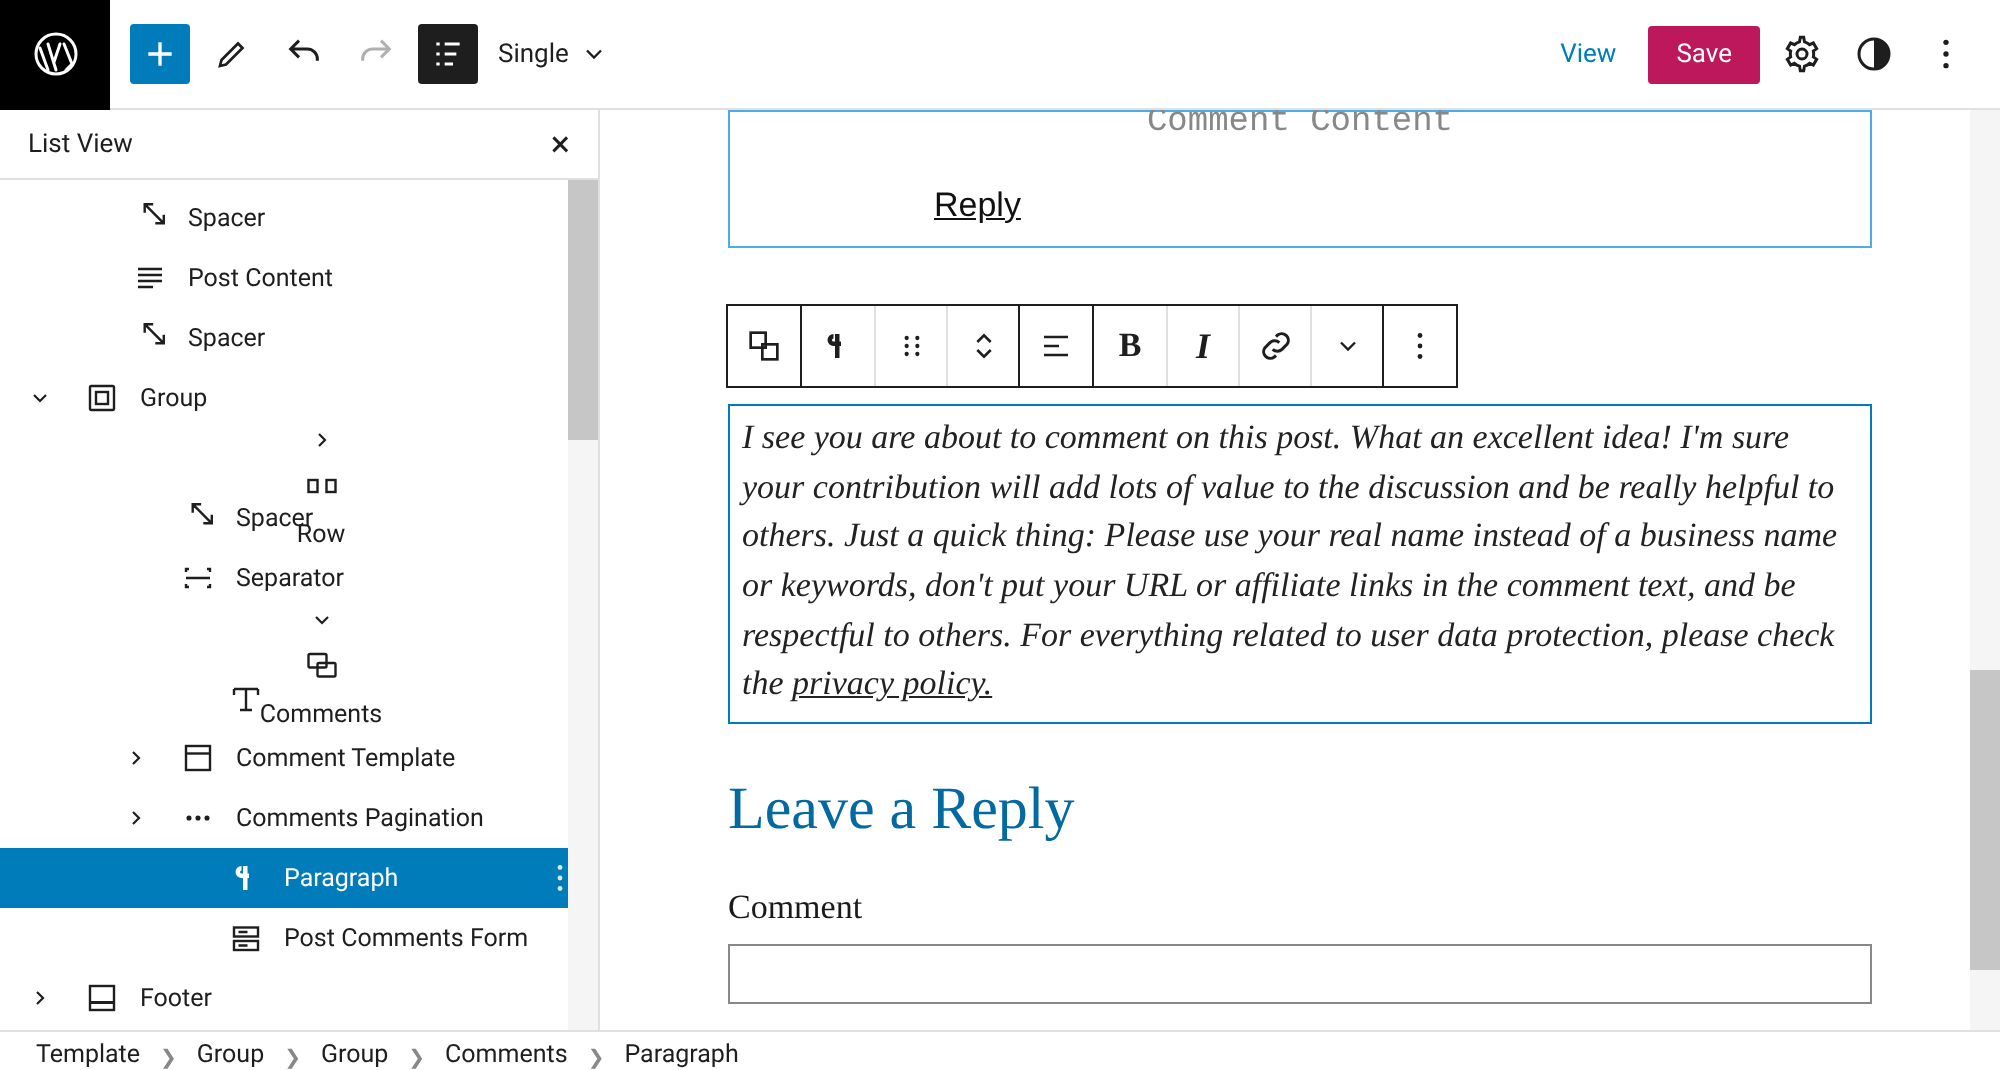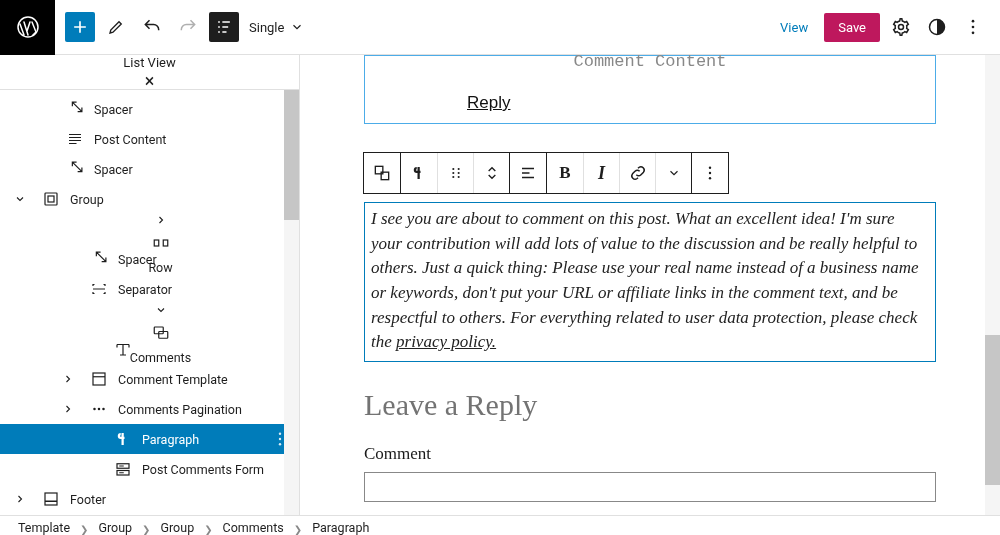--- a/index.html
+++ b/index.html
@@ -15,21 +15,21 @@
   .tb-center { flex: 1; display: flex; align-items: center; justify-content: flex-start; gap: 6px; color: #1e1e1e; }
   .tb-right { display: flex; align-items: center; gap: 6px; padding: 0 12px; }
   .link-view { color: #007cba; cursor: pointer; padding: 6px 10px; }
   .btn-save { background: #be185d; color: #fff; padding: 7px 14px; border-radius: 2px; cursor: pointer; font-size: 13px; }
   .ic-btn { width: 30px; height: 30px; display: flex; align-items: center; justify-content: center; cursor: pointer; color: #1e1e1e; }
 
   .main { display: flex; height: 460px; }
 
   
   .panel { width: 300px; border-right: 1px solid #e0e0e0; display: flex; flex-direction: column; position: relative; }
-  .panel-hdr { height: 35px; display: flex; align-items: center; justify-content: space-between; padding: 0 14px; border-bottom: 1px solid #e0e0e0; font-size: 13px; flex-direction: column; }
+  .panel-hdr { height: 35px; display: flex; align-items: center; justify-content: space-between; padding: 0 14px; border-bottom: 1px solid #e0e0e0; font-size: 13px; }
   .panel-close { cursor: pointer; font-size: 18px; color: #1e1e1e; }
   .tree { flex: 1; overflow-y: auto; position: relative; padding-top: 4px; }
   .tree-scroll-track { position: absolute; right: 0; top: 0; width: 15px; height: 100%; background: #f5f5f5; }
   .tree-scroll-thumb { position: absolute; right: 0; top: 0; width: 15px; height: 130px; background: #c6c6c6; }
   .node { height: 30px; display: flex; align-items: center; gap: 8px; cursor: pointer; padding-right: 10px; color: #1e1e1e; }
   .node.sel { background: #007cba; color: #fff; }
   .node .tg { width: 24px; display: flex; align-items: center; justify-content: center; }
   .node .ic { width: 22px; display: flex; align-items: center; justify-content: center; }
   .node .lbl { flex: 1; font-size: 12.5px; }
   .node .more { opacity: 0.85; }
@@ -56,21 +56,21 @@
   .blk-tb .grp:first-child { margin-left: 0; }
   .blk-tb .cell { width: 36px; height: 40px; display: flex; align-items: center; justify-content: center; cursor: pointer; }
   .blk-tb .cell + .cell { border-left: 1px solid #e0e0e0; }
   .bold { font-weight: 800; font-family: Georgia, serif; font-size: 17px; }
   .ital { font-style: italic; font-family: Georgia, serif; font-size: 18px; font-weight: 600; }
   .tb-under { position: absolute; left: 48px; top: 8px; font-family: Georgia, serif; font-size: 17px; color: #333; z-index: -1; }
 
   .para-box { border: 1.5px solid #007cba; padding: 4px 6px 6px 6px; font-family: Georgia, serif; font-style: italic; font-size: 17px; line-height: 1.45; color: #222; }
   .para-box a { color: #222; text-decoration: underline; }
 
-  .leave { font-family: Georgia, "Times New Roman", serif; font-size: 30px; margin-top: 26px; color: #737373; }
+  .leave { font-family: Georgia, "Times New Roman", serif; font-size: 30px; margin-top: 26px; color: #0369a1; }
   .comment-lbl { font-family: Georgia, serif; font-size: 17px; margin-top: 22px; color: #1a1a1a; }
   .comment-field { border: 1px solid #888; height: 30px; margin-top: 8px; }
 
   
   .crumbs { height: 20px; display: flex; align-items: flex-end; gap: 10px; padding: 0 18px; font-size: 12.5px; color: #1e1e1e; border-top: 1px solid #e0e0e0; position: absolute; bottom: 0; left: 0; right: 0; background: #fff; }
   .crumbs .sep { color: #888; font-size: 10px; }
 
   svg { display: block; }
 </style>
 </head>

